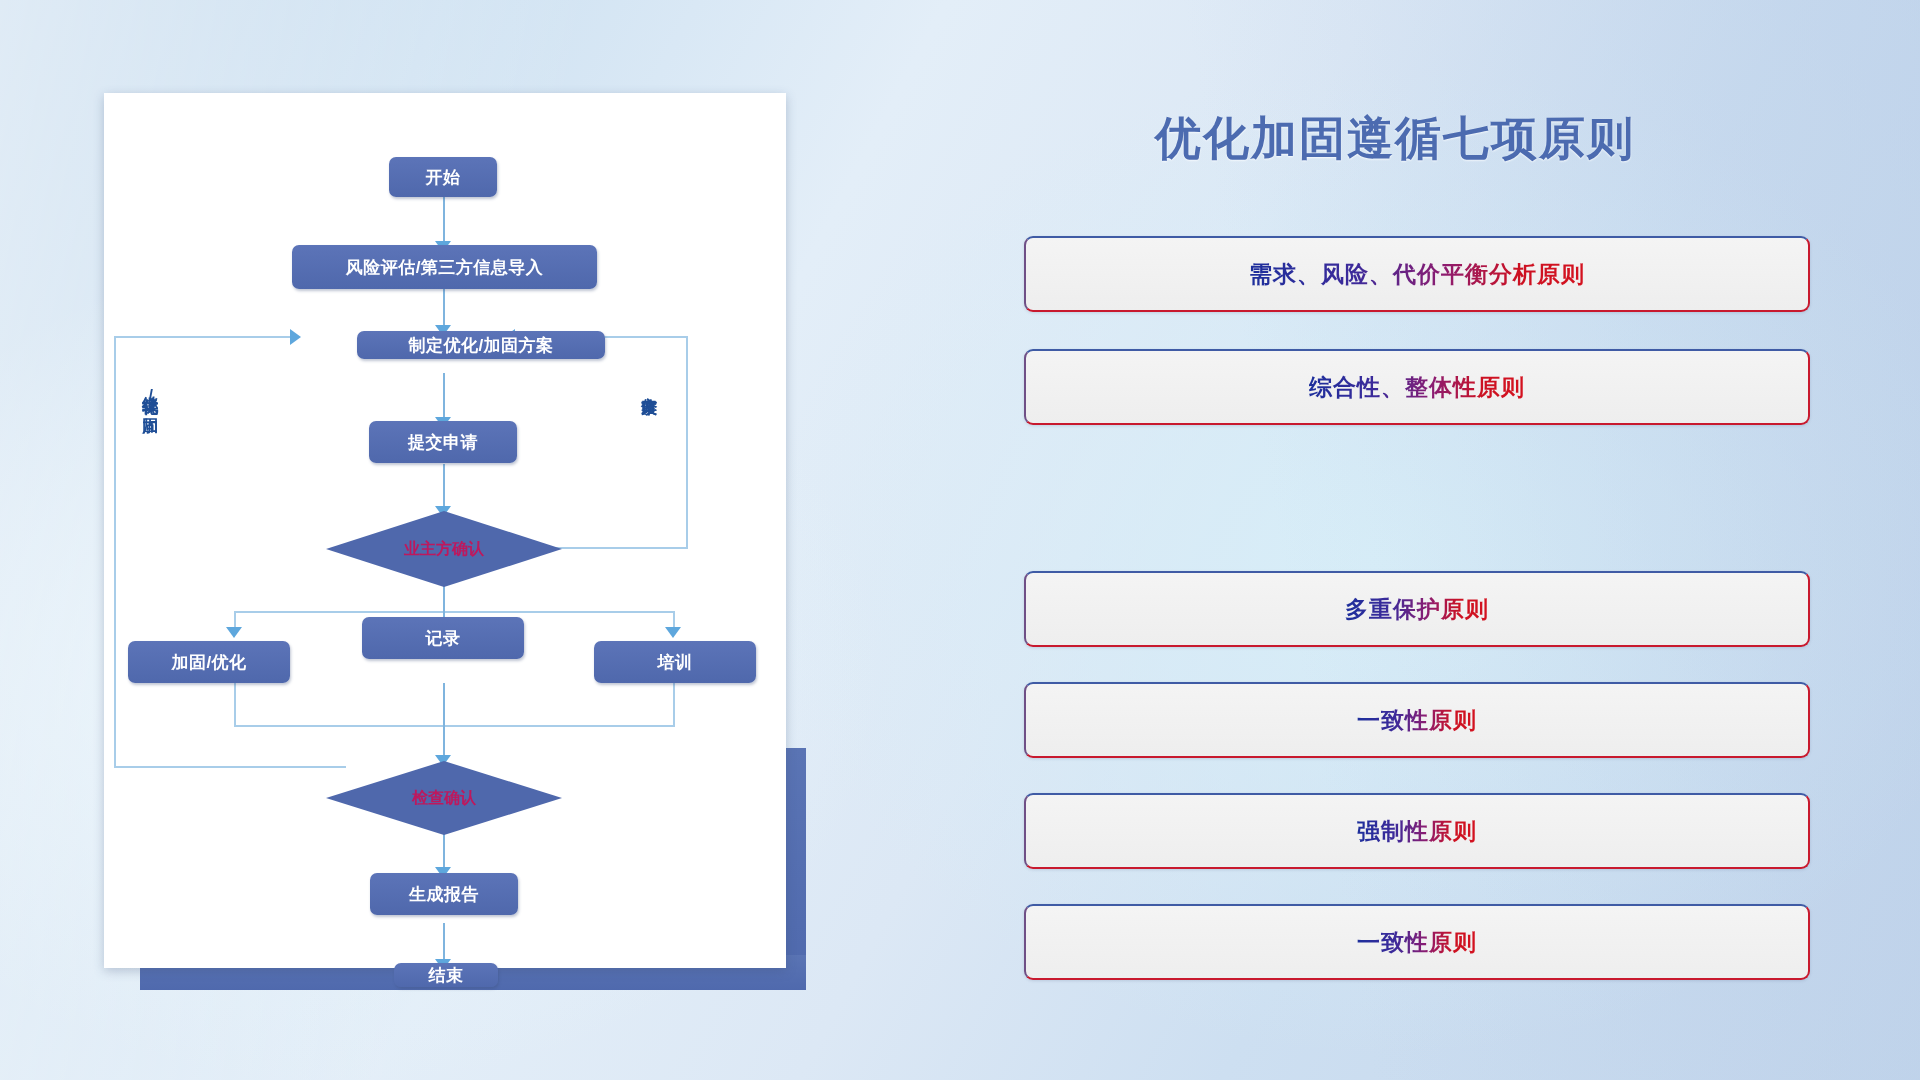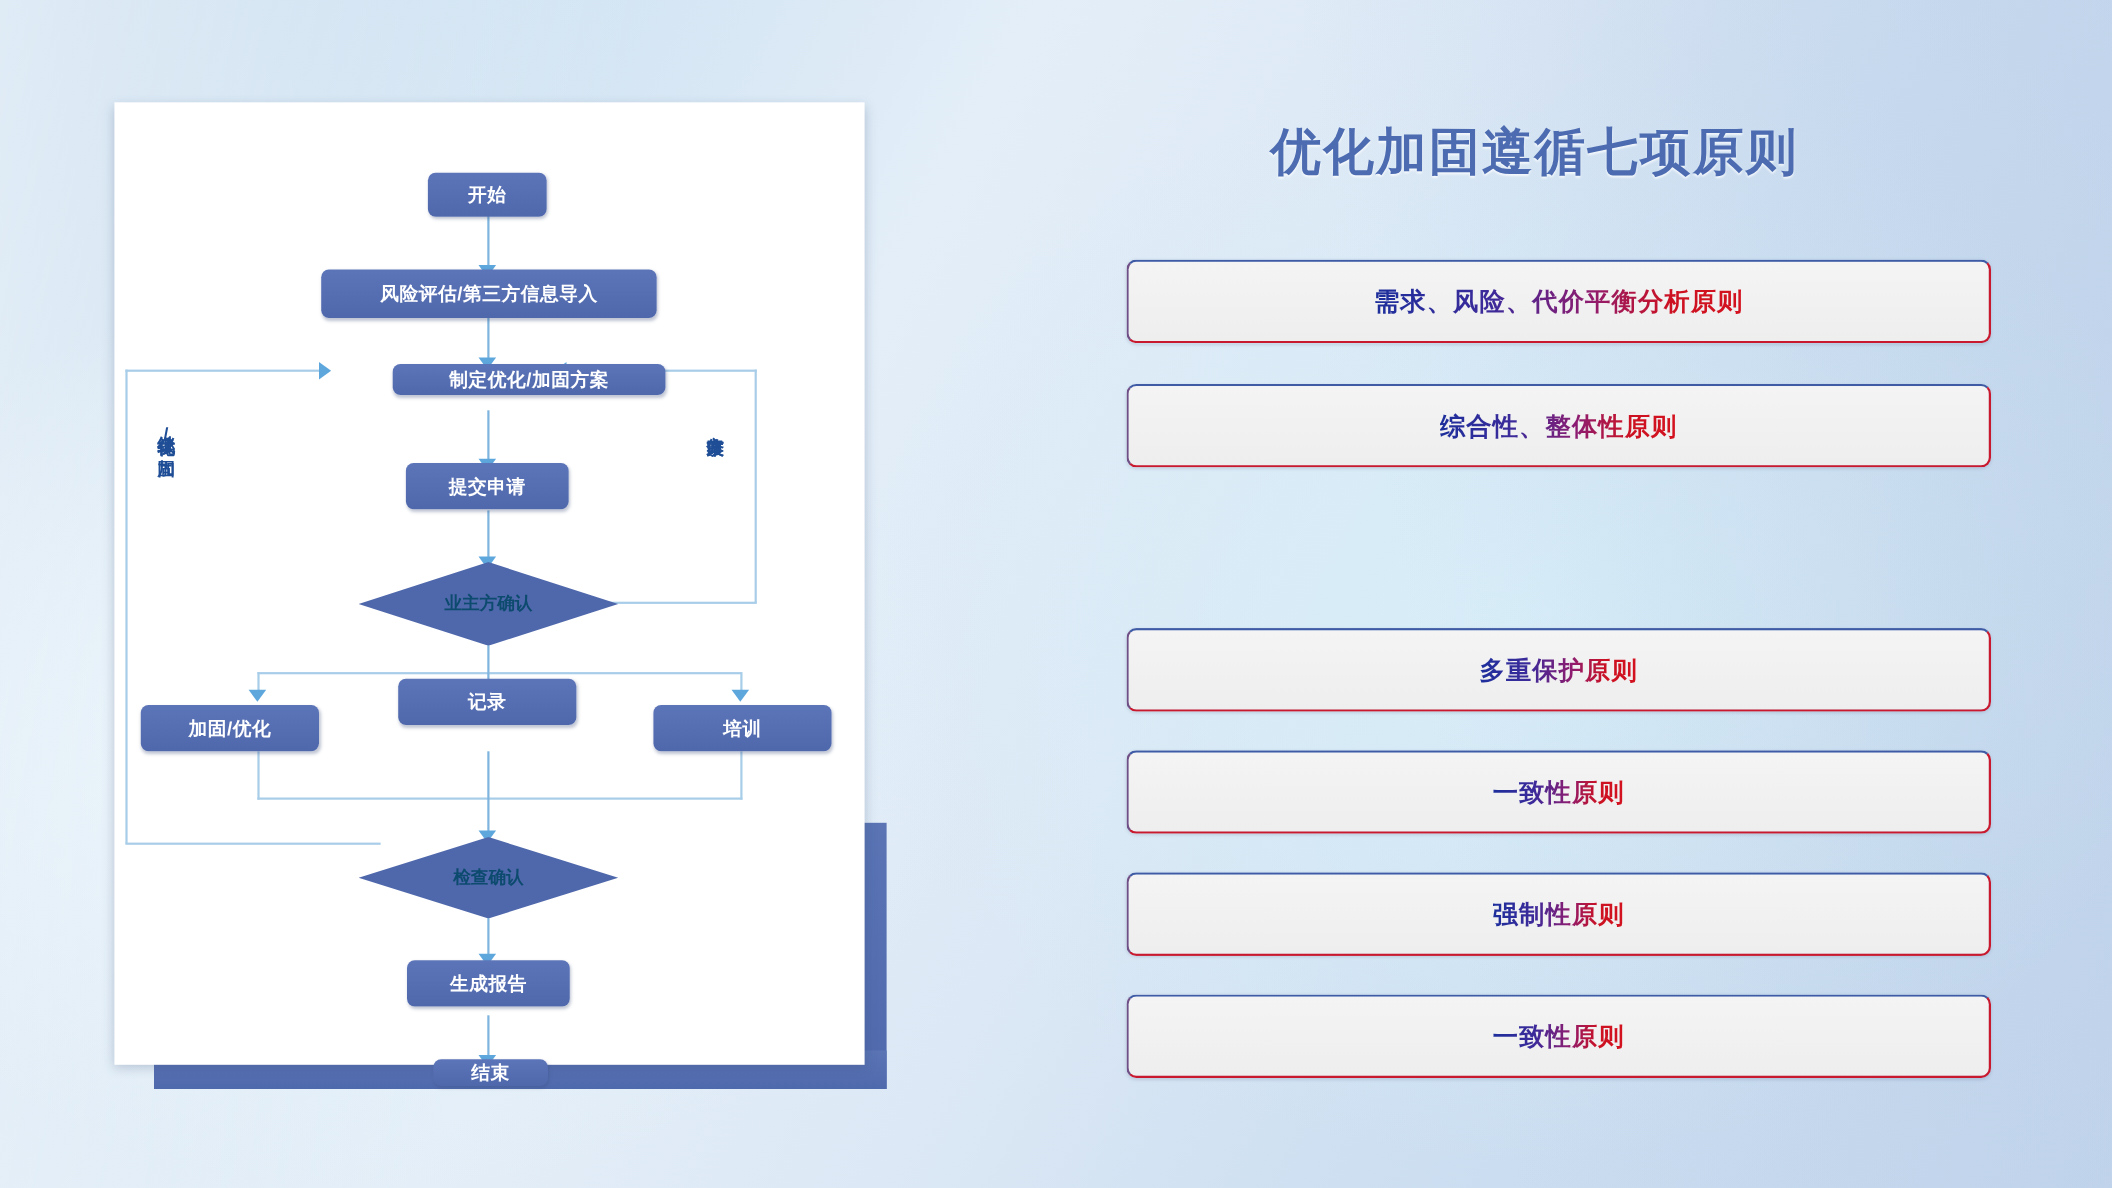--- a/index.html
+++ b/index.html
@@ -41,21 +41,21 @@
     background:linear-gradient(180deg,#5c74b8 0%,#4f68ac 100%);
     border-radius:7px;
     color:#ffffff;font-weight:bold;
     display:flex;align-items:center;justify-content:center;
     box-shadow:1px 2px 3px rgba(60,80,120,.33);
     font-size:17px;letter-spacing:.5px;white-space:nowrap;
   }
   .diamond{
     position:absolute;
     display:flex;align-items:center;justify-content:center;
-    color:#0c4a6e;font-weight:bold;font-size:16px;white-space:nowrap;
+    color:#be185d;font-weight:bold;font-size:16px;white-space:nowrap;
   }
   .diamond .dshape{
     position:absolute;inset:0;
     background:#4f68ac;
     clip-path:polygon(50% 0%,100% 50%,50% 100%,0% 50%);
   }
   .diamond span{position:relative;z-index:2;}
   .vline,.hline{position:absolute;background:#7fb4de;}
   .vline{width:2px;}
   .hline{height:2px;}

